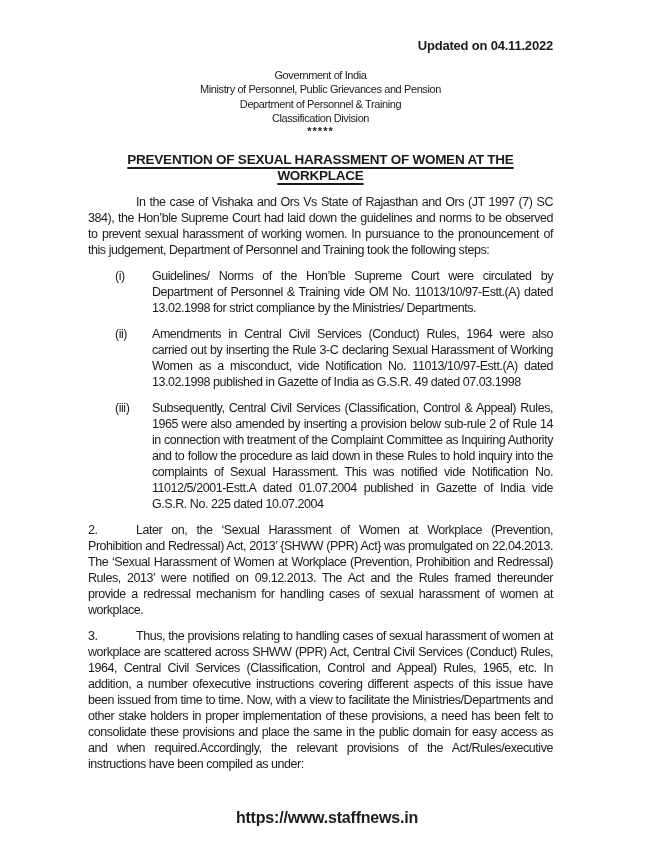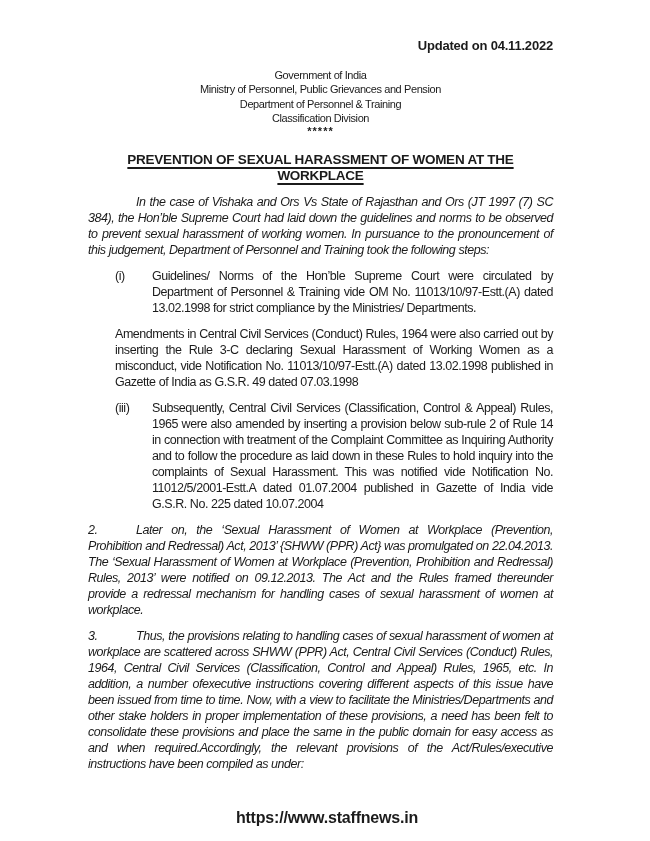--- a/index.html
+++ b/index.html
@@ -46,21 +46,20 @@
     font-weight: bold;
     font-size: 13.5px;
     letter-spacing: -0.25px;
     text-decoration: underline;
     text-decoration-thickness: 1.8px;
     text-underline-offset: 3px;
   }
   p.body-para {
     margin: 10px 0 0 0;
     text-align: justify;
-    font-style: italic;
   }
   p.intro {
     text-indent: 48px;
   }
   .pnum {
     display: inline-block;
     width: 48px;
     text-indent: 0;
     vertical-align: top;
   }
@@ -106,20 +105,21 @@
   <div class="doc-title">PREVENTION OF SEXUAL HARASSMENT OF WOMEN AT THE WORKPLACE</div>
 
   <p class="body-para intro">In the case of Vishaka and Ors Vs State of Rajasthan and Ors (JT 1997 (7) SC 384), the Hon’ble Supreme Court had laid down the guidelines and norms to be observed to prevent sexual harassment of working women. In pursuance to the pronouncement of this judgement, Department of Personnel and Training took the following steps:</p>
 
   <div class="step">
     <span class="marker">(i)</span>
     <span class="step-text">Guidelines/ Norms of the Hon’ble Supreme Court were circulated by Department of Personnel &amp; Training vide OM No. 11013/10/97-Estt.(A) dated 13.02.1998 for strict compliance by the Ministries/ Departments.</span>
   </div>
 
   <div class="step">
+    <span class="marker">(ii)</span>
     <span class="step-text">Amendments in Central Civil Services (Conduct) Rules, 1964 were also carried out by inserting the Rule 3-C declaring Sexual Harassment of Working Women as a misconduct, vide Notification No. 11013/10/97-Estt.(A) dated 13.02.1998 published in Gazette of India as G.S.R. 49 dated 07.03.1998</span>
   </div>
 
   <div class="step">
     <span class="marker">(iii)</span>
     <span class="step-text">Subsequently, Central Civil Services (Classification, Control &amp; Appeal) Rules, 1965 were also amended by inserting a provision below sub-rule 2 of Rule 14 in connection with treatment of the Complaint Committee as Inquiring Authority and to follow the procedure as laid down in these Rules to hold inquiry into the complaints of Sexual Harassment.  This was notified vide Notification No. 11012/5/2001-Estt.A dated 01.07.2004 published in Gazette of India vide G.S.R. No. 225 dated 10.07.2004</span>
   </div>
 
   <p class="body-para">
     <span class="pnum">2.</span><span>Later on, the ‘Sexual Harassment of Women at Workplace (Prevention, Prohibition and Redressal) Act, 2013’ {SHWW (PPR) Act} was promulgated on 22.04.2013. The ‘Sexual Harassment of Women at Workplace (Prevention, Prohibition and Redressal) Rules, 2013’ were notified on 09.12.2013. The Act and the Rules framed thereunder provide a redressal mechanism for handling cases of sexual harassment of women at workplace.</span>

